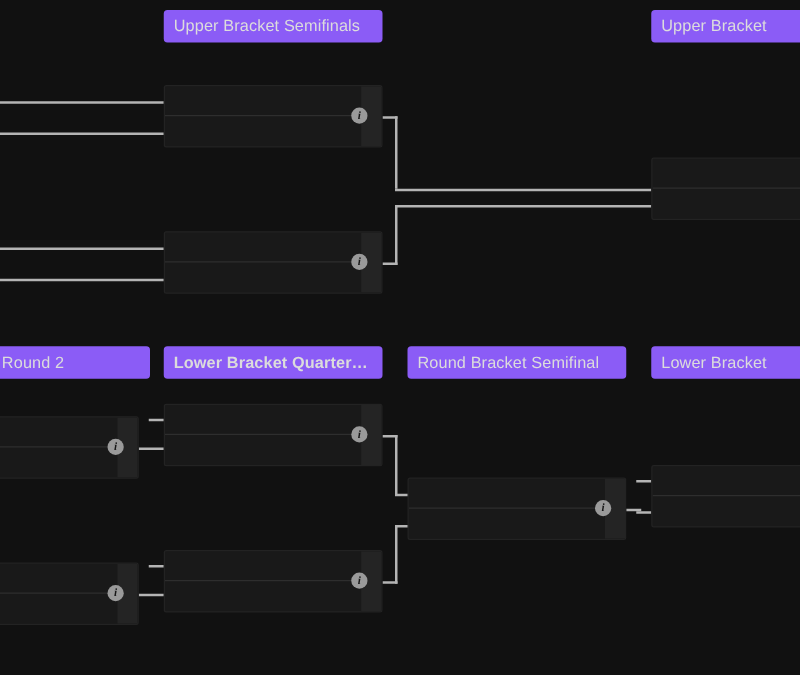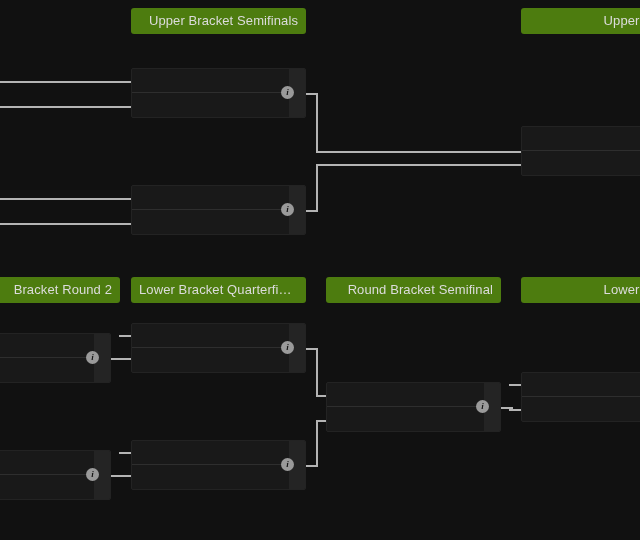--- a/index.html
+++ b/index.html
@@ -15,24 +15,24 @@
     background: #111111;
     overflow: hidden;
     font-family: "Liberation Sans", sans-serif;
   }
 
   
   .round-label {
     position: absolute;
     height: 26px;
     line-height: 26px;
-    background: #4d7c0f;
+    background: #8b5cf6;
     color: #dcdcdc;
     font-size: 13px;
-    text-align: right;
+    text-align: left;
     border-radius: 3px;
     white-space: nowrap;
     overflow: hidden;
     text-overflow: ellipsis;
     padding: 0 8px;
     box-sizing: border-box;
     letter-spacing: .1px;
   }
 
   
@@ -161,16 +161,16 @@
     <div class="info-badge" style="left: 281px; top: 86px;">i</div>
     <div class="info-badge" style="left: 281px; top: 203px;">i</div>
     <div class="info-badge" style="left: 86px; top: 351px;">i</div>
     <div class="info-badge" style="left: 86px; top: 468px;">i</div>
     <div class="info-badge" style="left: 281px; top: 341px;">i</div>
     <div class="info-badge" style="left: 281px; top: 458px;">i</div>
     <div class="info-badge" style="left: 476px; top: 400px;">i</div>
     <div class="round-label" style="left: 131px; top: 8px; width: 175px;">Upper Bracket Semifinals</div>
     <div class="round-label" style="left: 521px; top: 8px; width: 175px;">Upper Bracket</div>
     <div class="round-label" style="left: -55px; top: 277px; width: 175px;">Bracket Round 2</div>
-    <div class="round-label" style="left: 131px; top: 277px; width: 175px;">Lower Bracket Quarterfin…</div>
+    <div class="round-label" style="left: 131px; top: 277px; width: 175px; font-weight: bold;">Lower Bracket Quarterfin…</div>
     <div class="round-label" style="left: 326px; top: 277px; width: 175px;">Round Bracket Semifinal</div>
     <div class="round-label" style="left: 521px; top: 277px; width: 175px;">Lower Bracket</div>
   </div>
 
 </body></html>

